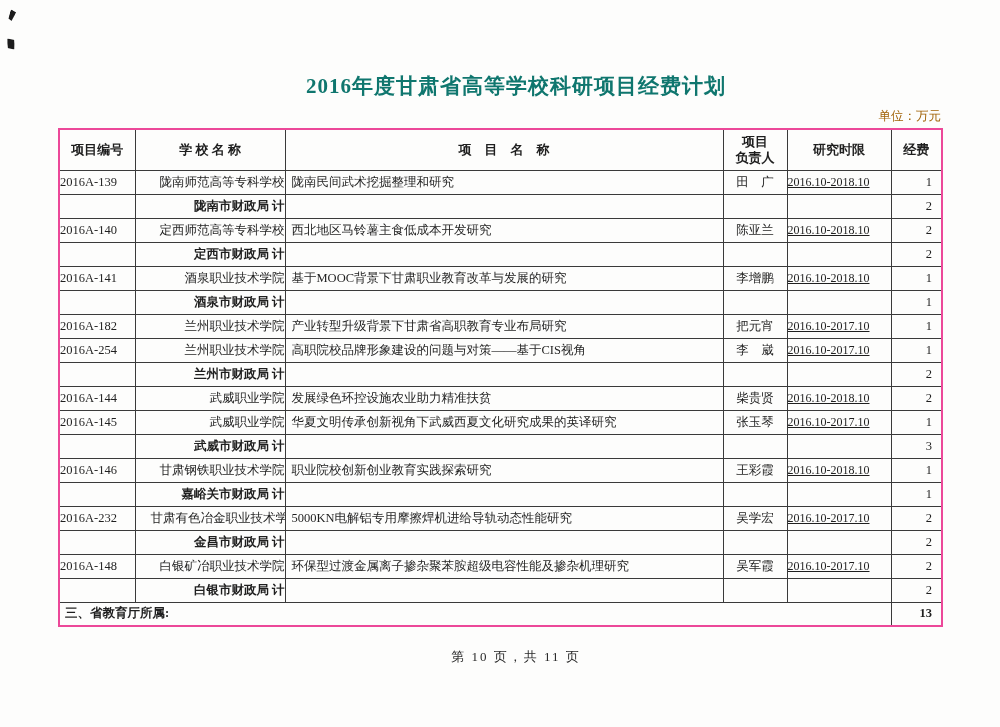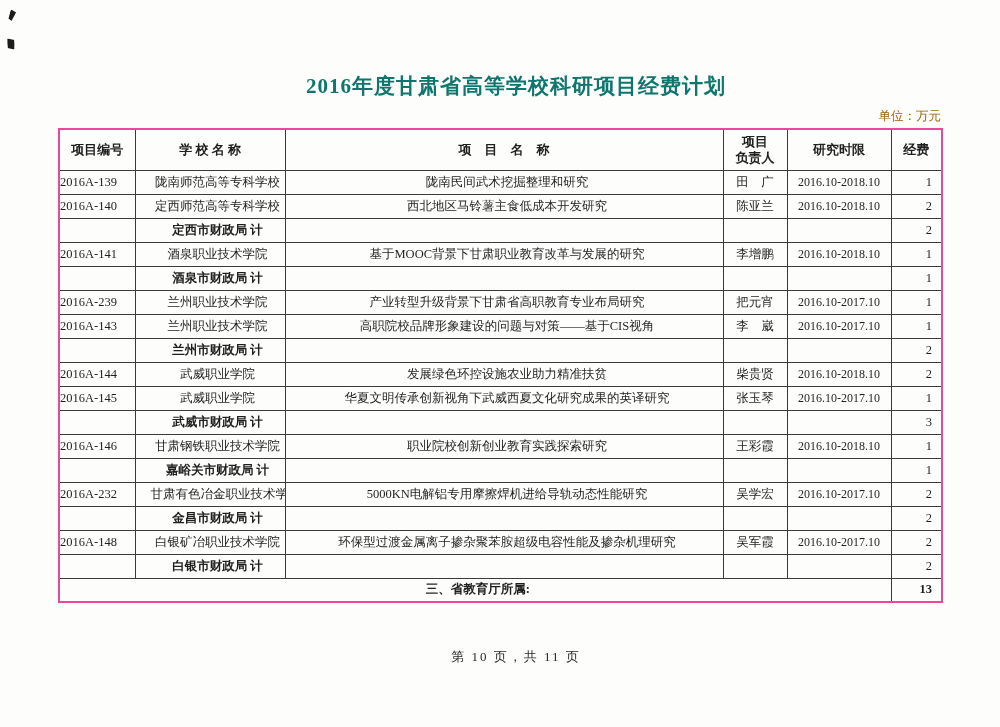--- a/index.html
+++ b/index.html
@@ -57,28 +57,28 @@
     line-height: 1.25;
     border-bottom: 1.5px solid #2b2b2b;
   }
   tbody td {
     height: 24px;
     vertical-align: middle;
     overflow: hidden;
     white-space: nowrap;
   }
   td.c0 { }
-  td.c1 { text-align: center; padding-left: 15px; }
-  td.c2 { text-align: center; padding-left: 6px; }
+  td.c1 { text-align: right; padding-left: 15px; }
+  td.c2 { text-align: left; padding-left: 6px; }
   td.c3 { text-align: center; margin-left: 29px; }
-  td.c4 { text-align: center; font-size: 12px; }
+  td.c4 { font-size: 12px; text-decoration: underline; }
   td.c5 { text-align: right; padding-right: 9px; }
   tr.subtotal td.c1 { font-weight: bold; }
   tr.total td { font-weight: bold; border-top: 1.5px solid #2b2b2b; text-align: right; }
-  tr.total td.total-label { text-align: center; padding-left: 5px; }
+  tr.total td.total-label { text-align: left; padding-left: 5px; }
   .page-footer {
     position: absolute;
     top: 648px; left: 0; width: 100%;
     text-align: center;
     font-size: 13px;
     letter-spacing: 2px;
     color: #2a2a2a;
     padding-left: 32px;
   }
   .col-id { width: 76px; }
@@ -120,20 +120,28 @@
   </thead>
   <tbody>
       <tr class="project">
         <td class="c0">2016A-139</td>
         <td class="c1">陇南师范高等专科学校</td>
         <td class="c2">陇南民间武术挖掘整理和研究</td>
         <td class="c3">田　广</td>
         <td class="c4">2016.10-2018.10</td>
         <td class="c5">1</td>
       </tr>
+      <tr class="subtotal">
+        <td class="c0"></td>
+        <td class="c1">陇南市财政局  计</td>
+        <td class="c2"></td>
+        <td class="c3"></td>
+        <td class="c4"></td>
+        <td class="c5">2</td>
+      </tr>
       <tr class="project">
         <td class="c0">2016A-140</td>
         <td class="c1">定西师范高等专科学校</td>
         <td class="c2">西北地区马铃薯主食低成本开发研究</td>
         <td class="c3">陈亚兰</td>
         <td class="c4">2016.10-2018.10</td>
         <td class="c5">2</td>
       </tr>
       <tr class="subtotal">
         <td class="c0"></td>
@@ -153,29 +161,29 @@
       </tr>
       <tr class="subtotal">
         <td class="c0"></td>
         <td class="c1">酒泉市财政局  计</td>
         <td class="c2"></td>
         <td class="c3"></td>
         <td class="c4"></td>
         <td class="c5">1</td>
       </tr>
       <tr class="project">
-        <td class="c0">2016A-239</td>
+        <td class="c0">2016A-182</td>
         <td class="c1">兰州职业技术学院</td>
         <td class="c2">产业转型升级背景下甘肃省高职教育专业布局研究</td>
         <td class="c3">把元宵</td>
         <td class="c4">2016.10-2017.10</td>
         <td class="c5">1</td>
       </tr>
       <tr class="project">
-        <td class="c0">2016A-143</td>
+        <td class="c0">2016A-254</td>
         <td class="c1">兰州职业技术学院</td>
         <td class="c2">高职院校品牌形象建设的问题与对策——基于CIS视角</td>
         <td class="c3">李　崴</td>
         <td class="c4">2016.10-2017.10</td>
         <td class="c5">1</td>
       </tr>
       <tr class="subtotal">
         <td class="c0"></td>
         <td class="c1">兰州市财政局  计</td>
         <td class="c2"></td>

